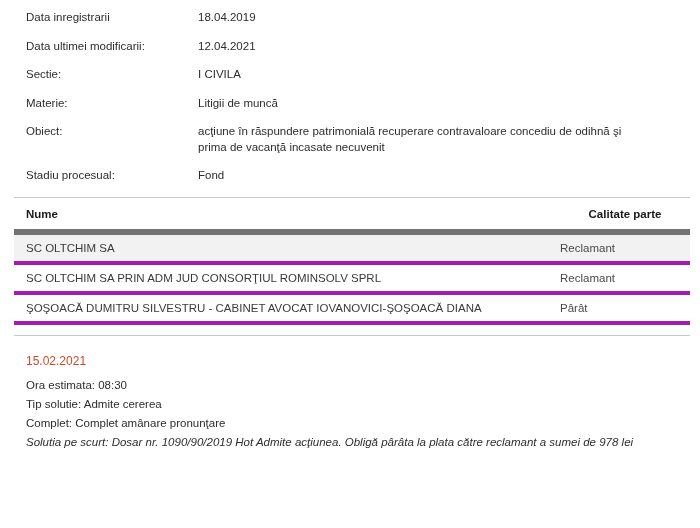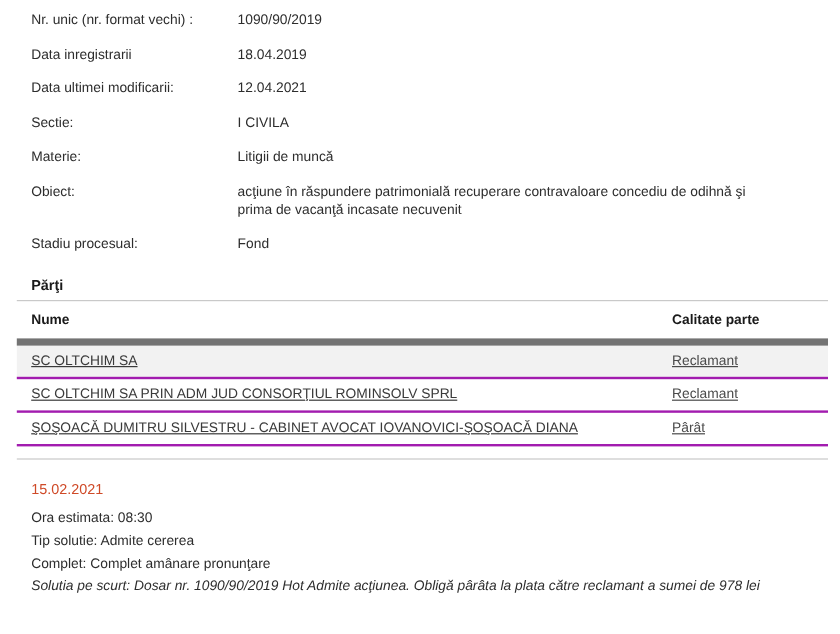--- a/index.html
+++ b/index.html
@@ -69,27 +69,27 @@
     text-align: left;
     font-weight: bold;
     font-size: 11.5px;
     color: #1a1a1a;
     padding: 10px 0 9px 12px;
     border-bottom: 6px solid #737373;
   }
   .parties th.col-quality {
     padding-left: 0;
     width: 130px;
+    text-align: center;
   }
   .parties td {
     padding: 7px 0 7px 12px;
     color: #3a3a3a;
     font-size: 11.5px;
-    border-bottom: 2px solid #a21caf;
-    text-decoration: underline;
+    border-bottom: 4px solid #a21caf;
   }
   .parties td.col-quality {
     padding-left: 0;
     color: #4a4a4a;
     margin-left: 26px;
   }
   .parties tr.alt td {
     background: #f2f2f2;
   }
 
@@ -111,24 +111,20 @@
   .spacer-10 { height: 10px; }
 </style>
 </head>
 <body>
 
 <div class="page">
 
   <table class="details">
     <tbody>
       <tr>
-        <td class="label">Nr. unic (nr. format vechi) :</td>
-        <td class="value">1090/90/2019</td>
-      </tr>
-      <tr>
         <td class="label">Data inregistrarii</td>
         <td class="value">18.04.2019</td>
       </tr>
       <tr>
         <td class="label">Data ultimei modificarii:</td>
         <td class="value">12.04.2021</td>
       </tr>
       <tr>
         <td class="label">Sectie:</td>
         <td class="value">I CIVILA</td>
@@ -143,21 +139,20 @@
       </tr>
       <tr>
         <td class="label">Stadiu procesual:</td>
         <td class="value">Fond</td>
       </tr>
     </tbody>
   </table>
 
   <div class="spacer-6"></div>
 
-  <div class="section-head">Părţi</div>
   <div class="rule"></div>
 
   <table class="parties">
     <thead>
       <tr>
         <th>Nume</th>
         <th class="col-quality">Calitate parte</th>
       </tr>
     </thead>
     <tbody>

